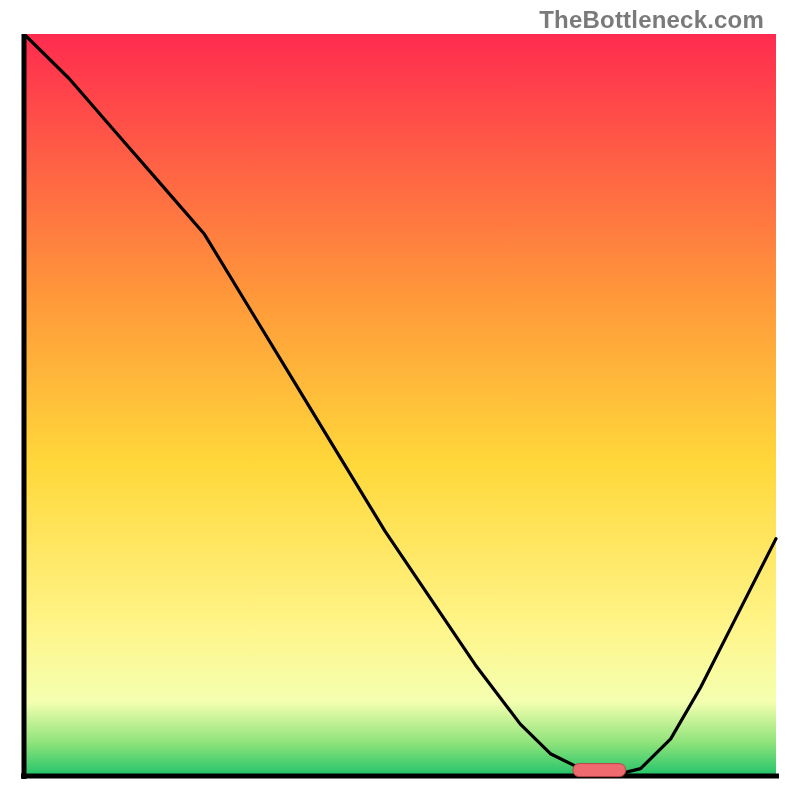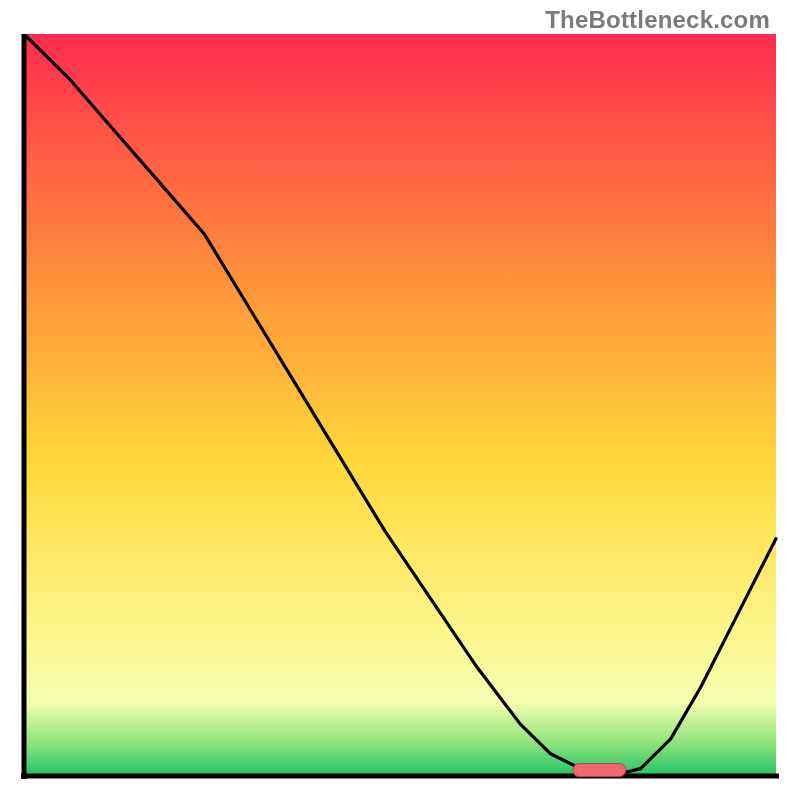--- a/index.html
+++ b/index.html
@@ -12,21 +12,21 @@
     font-family: Arial, Helvetica, sans-serif;
   }
   .stage {
     position: relative;
     width: 800px;
     height: 800px;
   }
   .watermark {
     position: absolute;
     top: 6px;
-    right: 30px;
+    right: 36px;
     font-size: 24px;
     font-weight: 600;
     color: #7a7a7a;
     letter-spacing: 0.2px;
     z-index: 5;
   }
   .plot {
     position: absolute;
     left: 21px;
     top: 34px;

